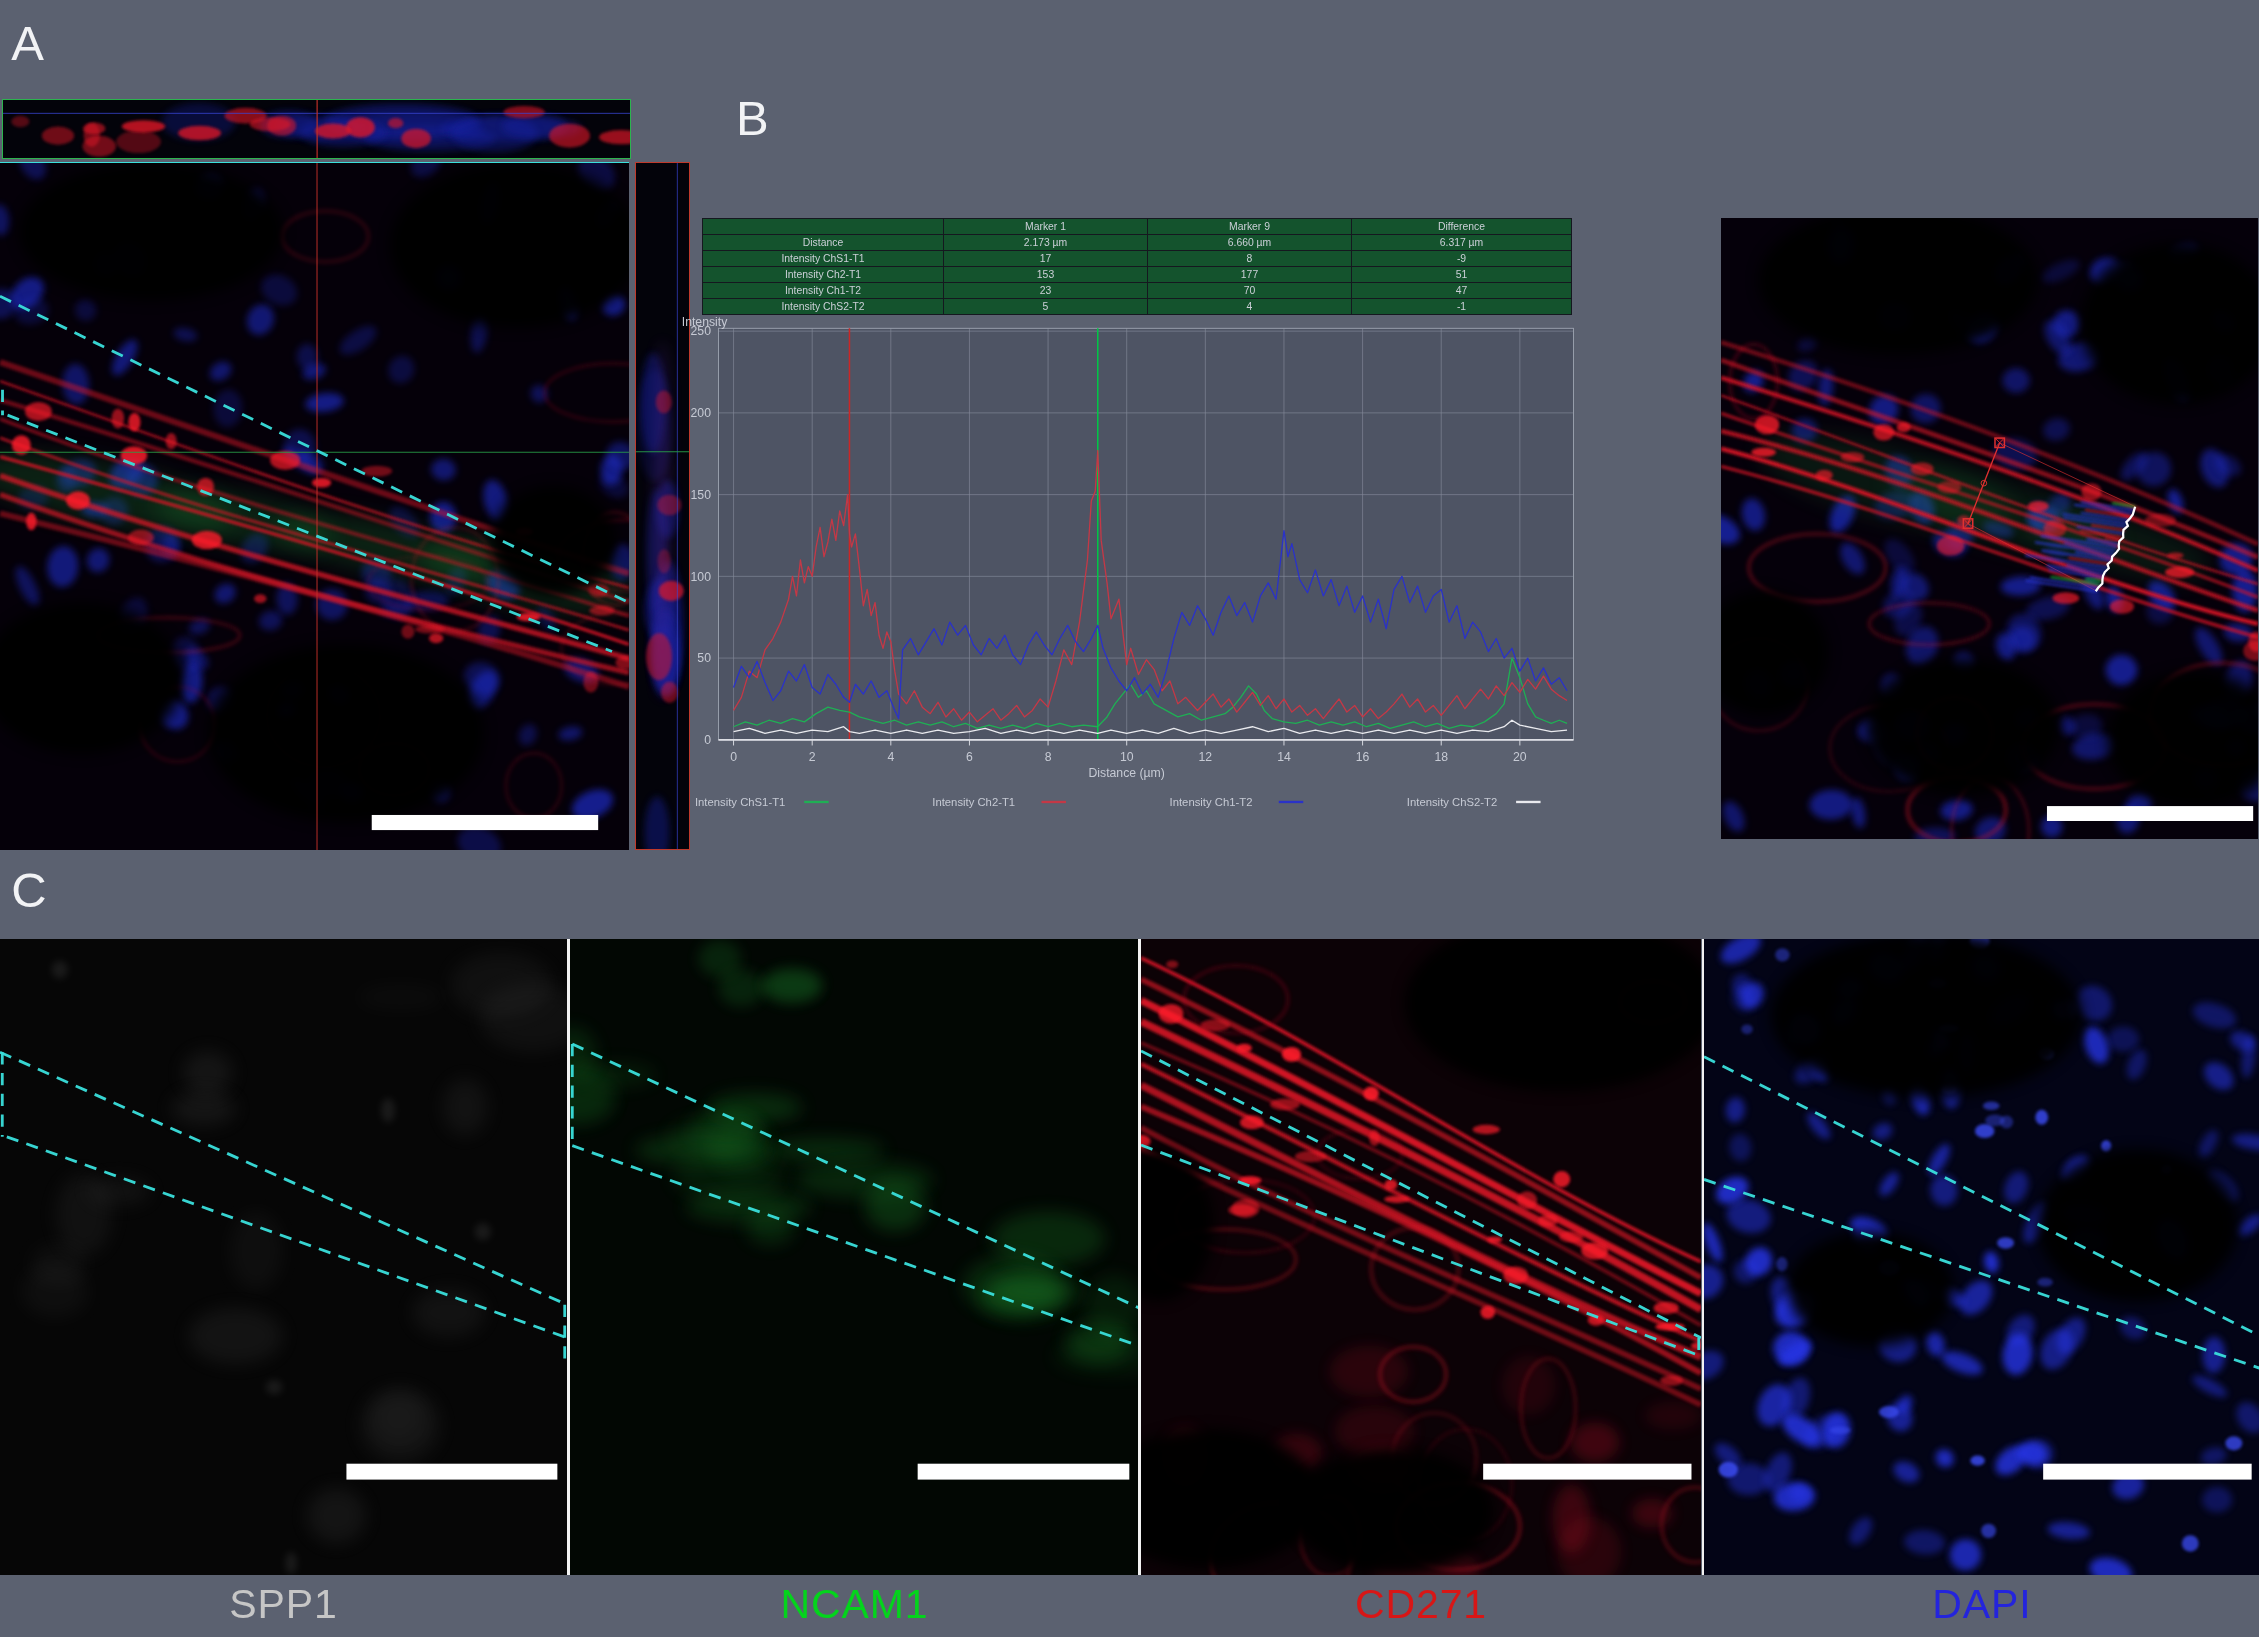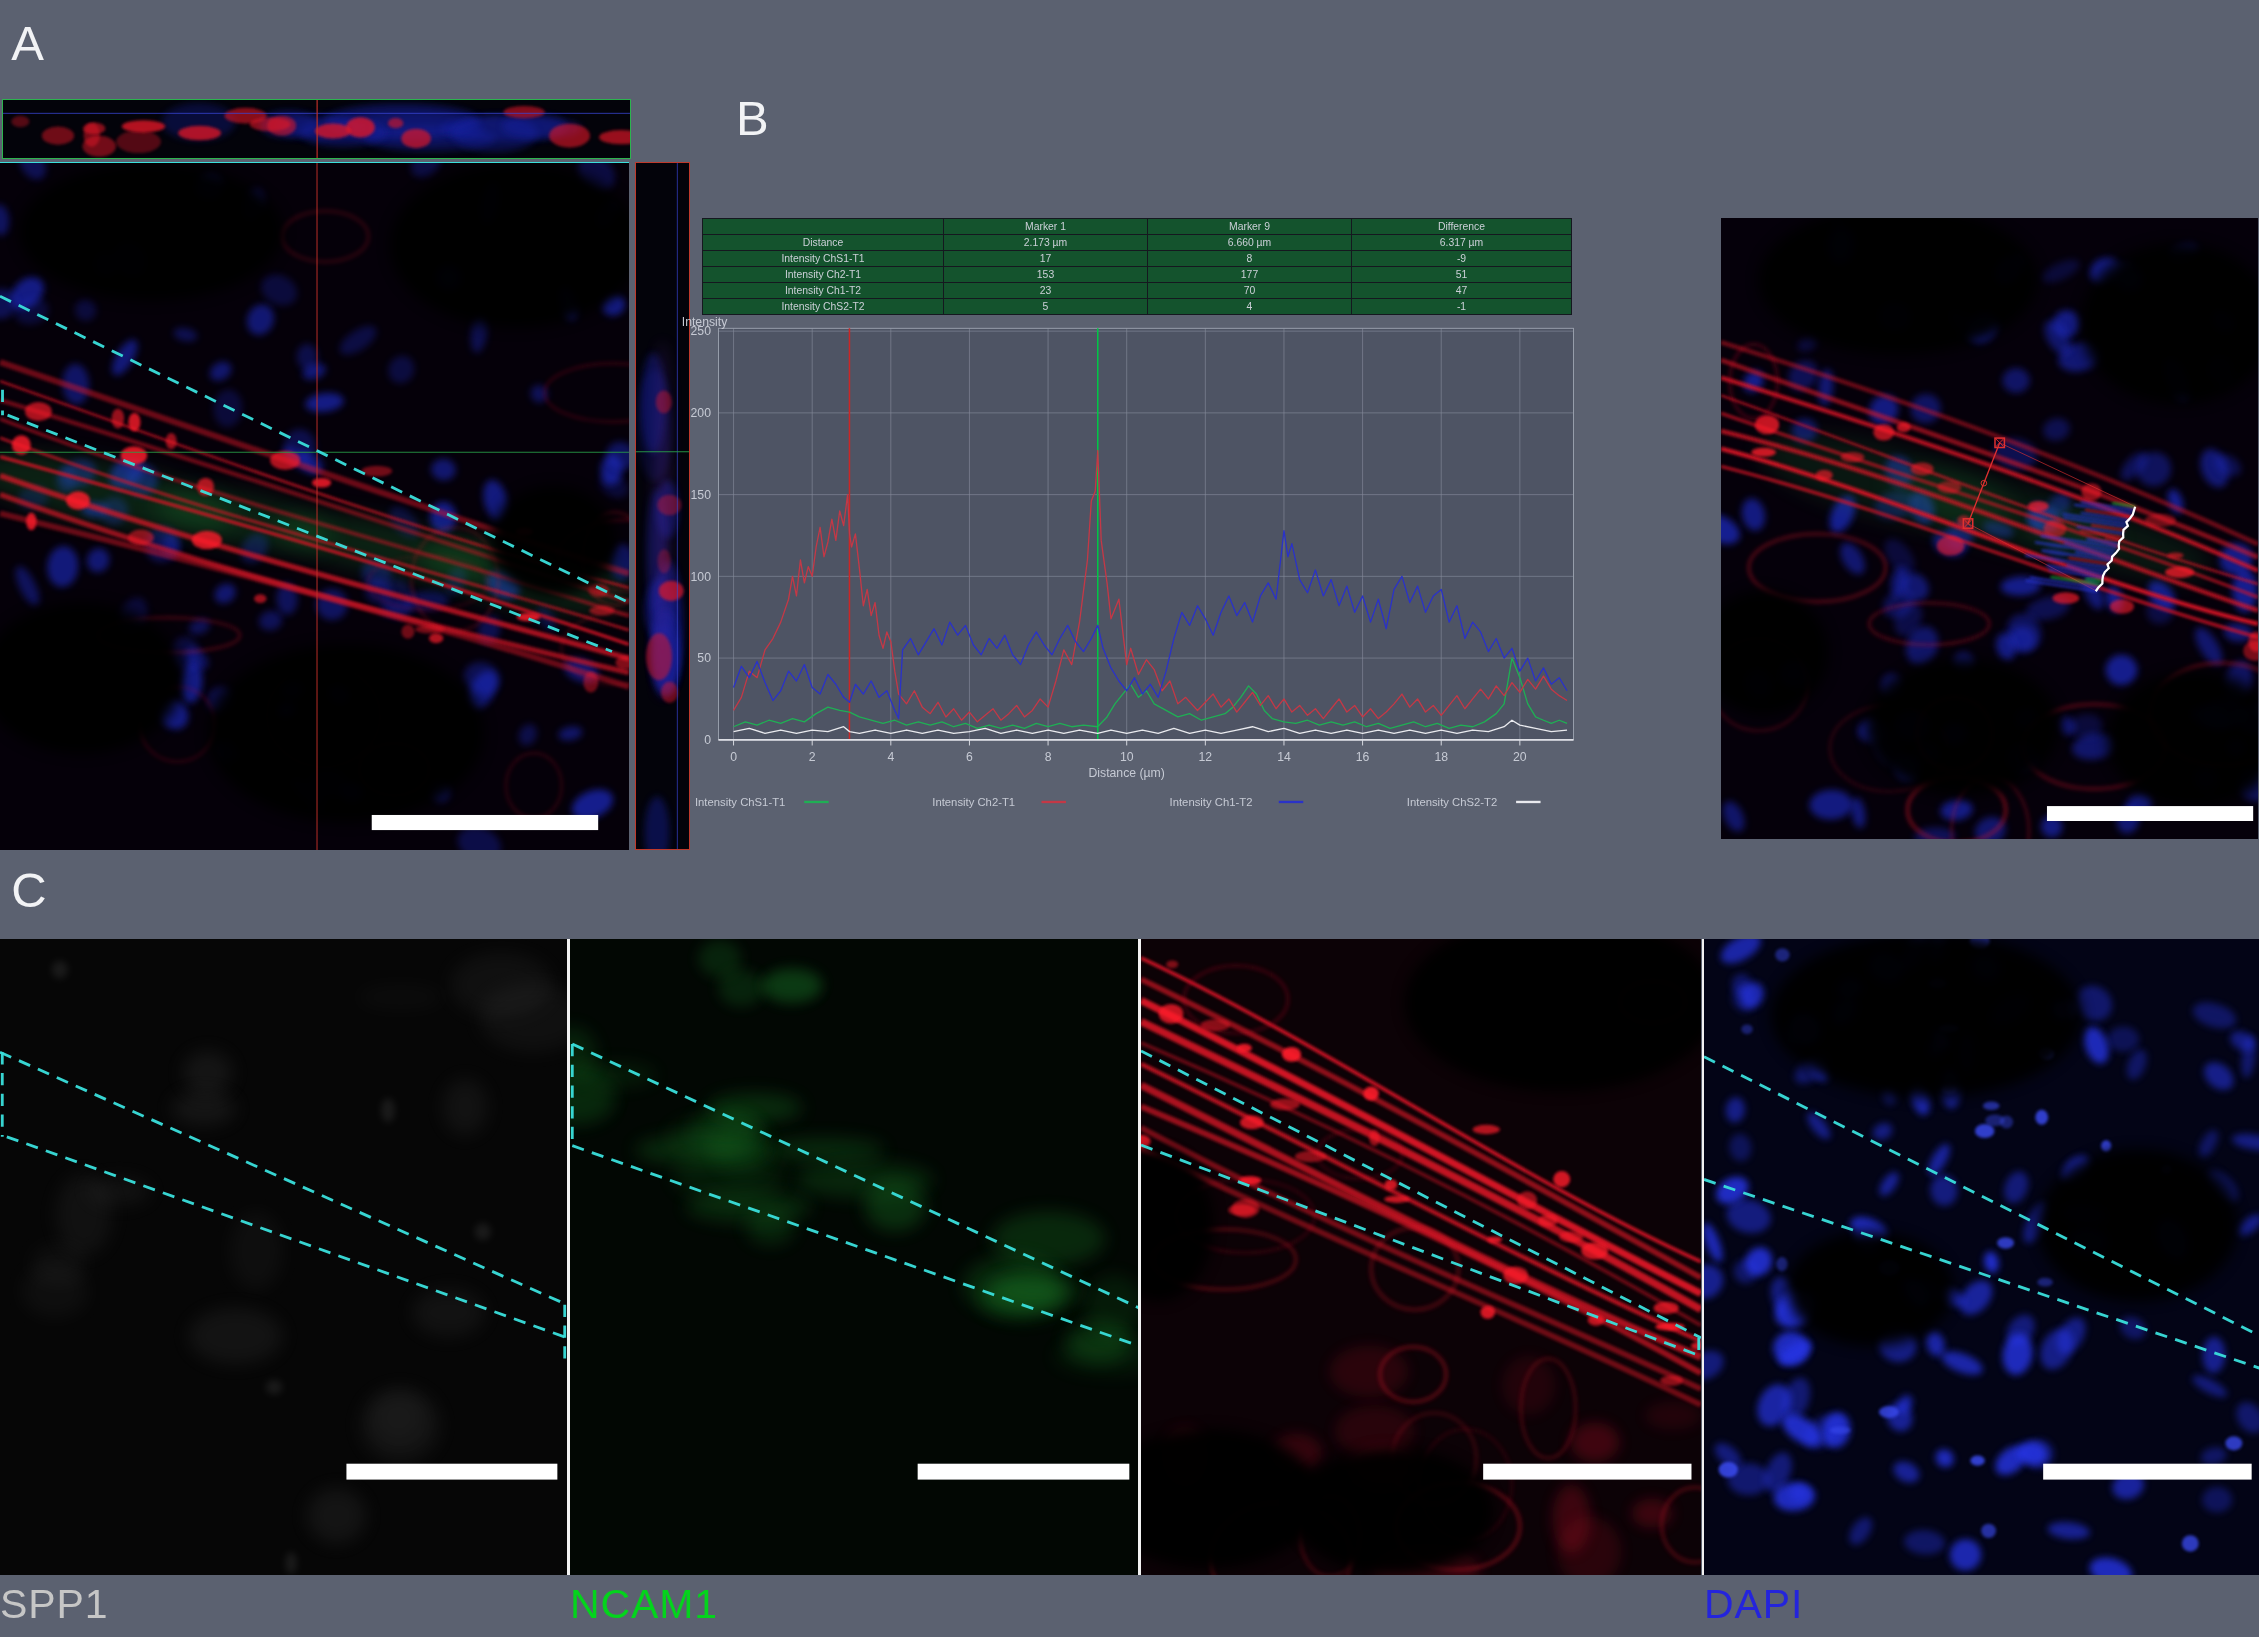--- a/index.html
+++ b/index.html
@@ -24,21 +24,21 @@
   #btable col.c2{width:204px}#btable col.c3{width:220px}
   #chart{position:absolute;left:678px;top:316px;width:904px;height:503px;}
   #chart svg{display:block;width:100%;height:100%;}
   svg text{font-family:"Liberation Sans",sans-serif;}
   #b-img{left:1721px;top:218px;width:537px;height:621px;}
   .cpanel{top:939px;height:636px;}
   #c1{left:0;width:567px;} #c2{left:570px;width:569px;}
   #c3{left:1141px;width:560px;} #c4{left:1704px;width:556px;}
   .divider{position:absolute;top:939px;height:636px;width:2.8px;background:#f2f2f2;}
   #d1{left:567px;} #d2{left:1138px;} #d3{left:1702px;}
-  .cap{position:absolute;top:1574px;height:63px;line-height:60px;
+  .cap{position:absolute;top:1574px;height:63px;line-height:60px;text-align:center;
        font-size:41px;letter-spacing:0.9px;}
   #cap-0{left:0;width:567px;} #cap-1{left:570px;width:569px;}
   #cap-2{left:1141px;width:560px;} #cap-3{left:1704px;width:556px;}
 </style>
 </head>
 <body style="background: rgb(91, 97, 112);">
 
 <div id="fig">
 
   <svg width="0" height="0">
@@ -867,15 +867,16 @@
         <ellipse cx="460.2" cy="303.75" rx="106.2" ry="81" fill="#000" opacity="0.96" filter="url(#f6)"></ellipse>
         <ellipse cx="177" cy="371.25000000000006" rx="88.5" ry="60.75" fill="#000" opacity="0.96" filter="url(#f6)"></ellipse>
         <line x1="0" y1="124.875" x2="590" y2="421.2" stroke="#3ae0dc" stroke-width="3" stroke-dasharray="13 9" opacity="0.95"></line>
         <line x1="0" y1="255.15" x2="590" y2="455.62500000000006" stroke="#3ae0dc" stroke-width="3" stroke-dasharray="13 9" opacity="0.95"></line>
         <rect x="359.9" y="556.875" width="221.25" height="16.875000000000014" fill="#ffffff"></rect>
       </svg>
   </div>
 
   <span class="cap" id="cap-0" style="color: rgb(198, 198, 198);">SPP1</span>
   <span class="cap" id="cap-1" style="color: rgb(4, 212, 28);">NCAM1</span>
+  <span class="cap" id="cap-2" style="color: rgb(216, 22, 22);">CD271</span>
   <span class="cap" id="cap-3" style="color: rgb(36, 36, 220);">DAPI</span>
 </div>
 
 
 </body></html>

